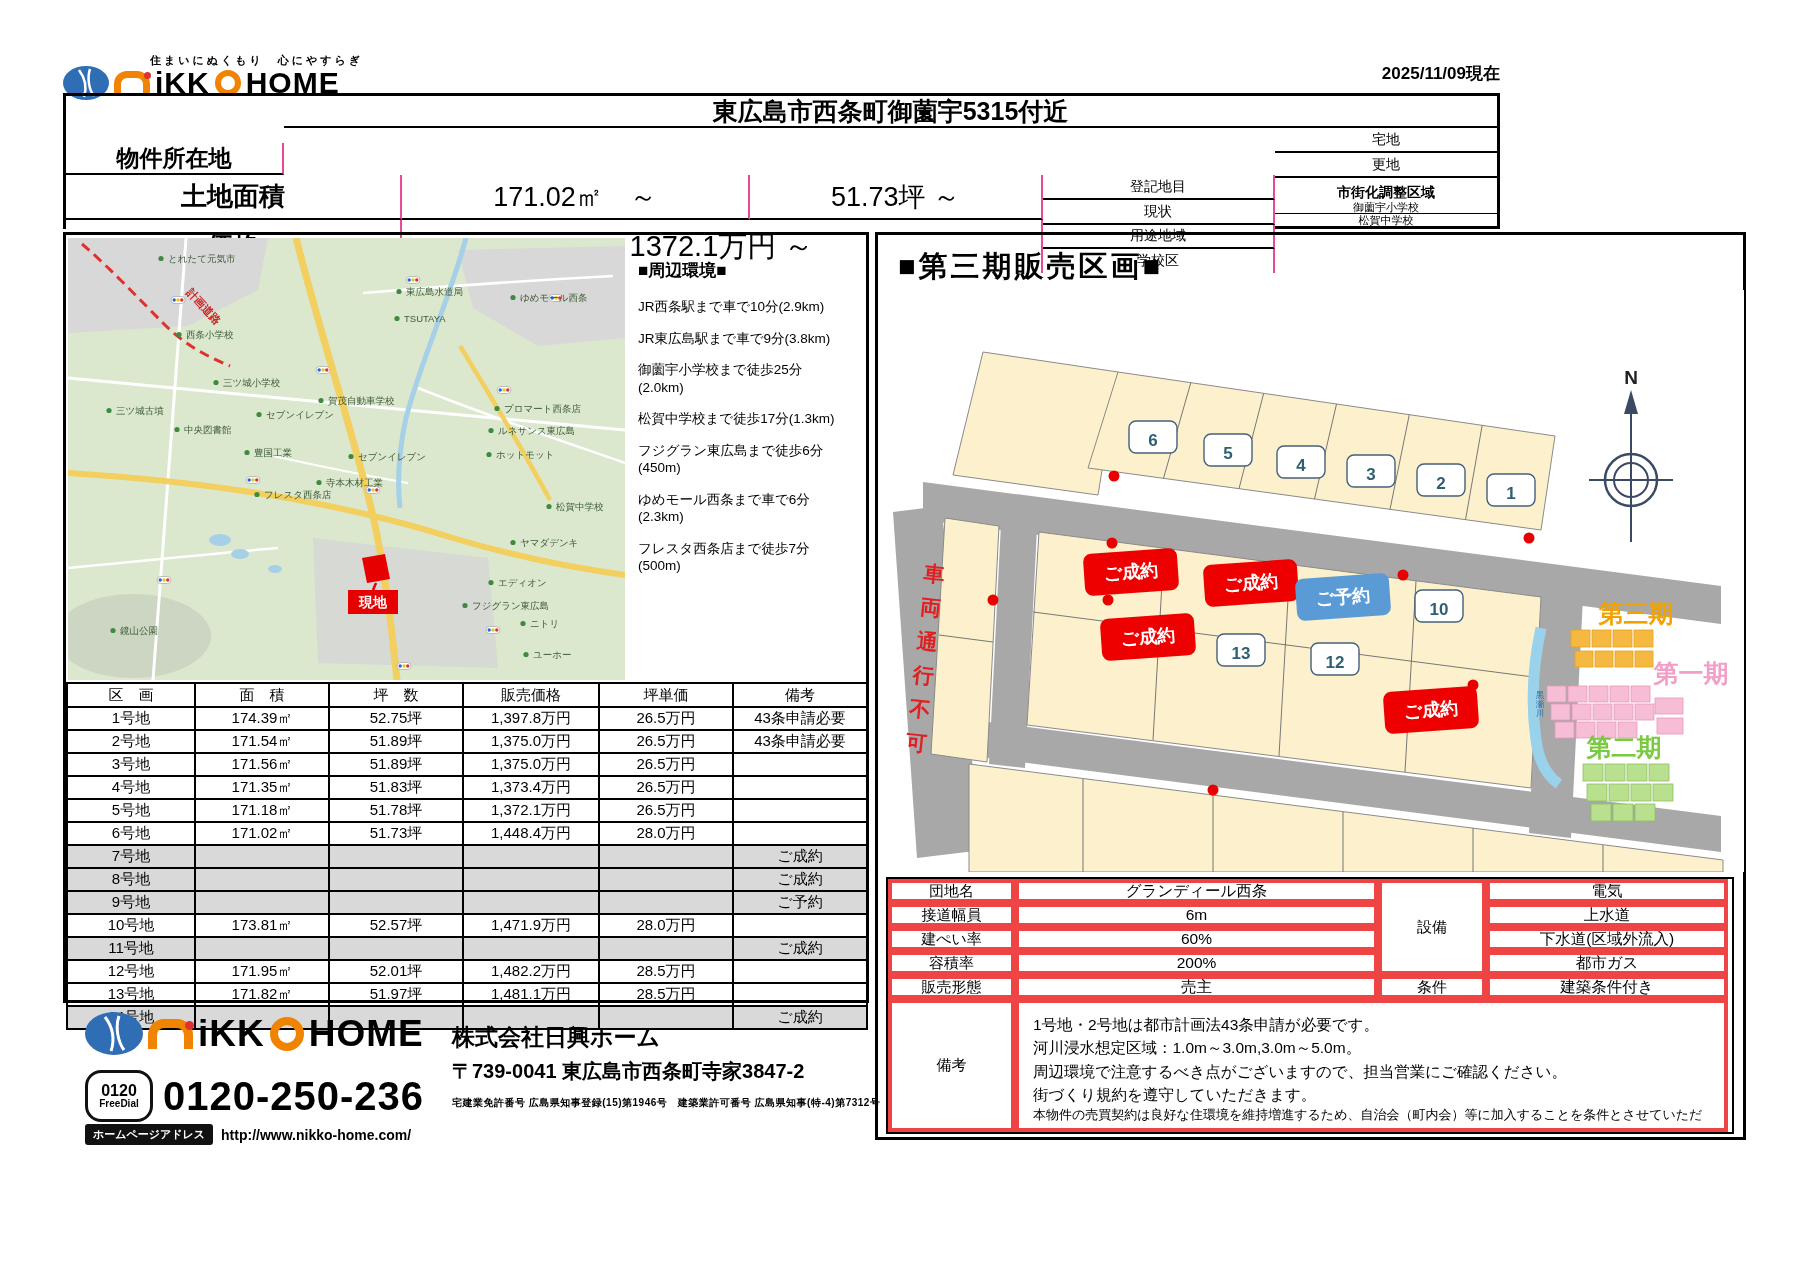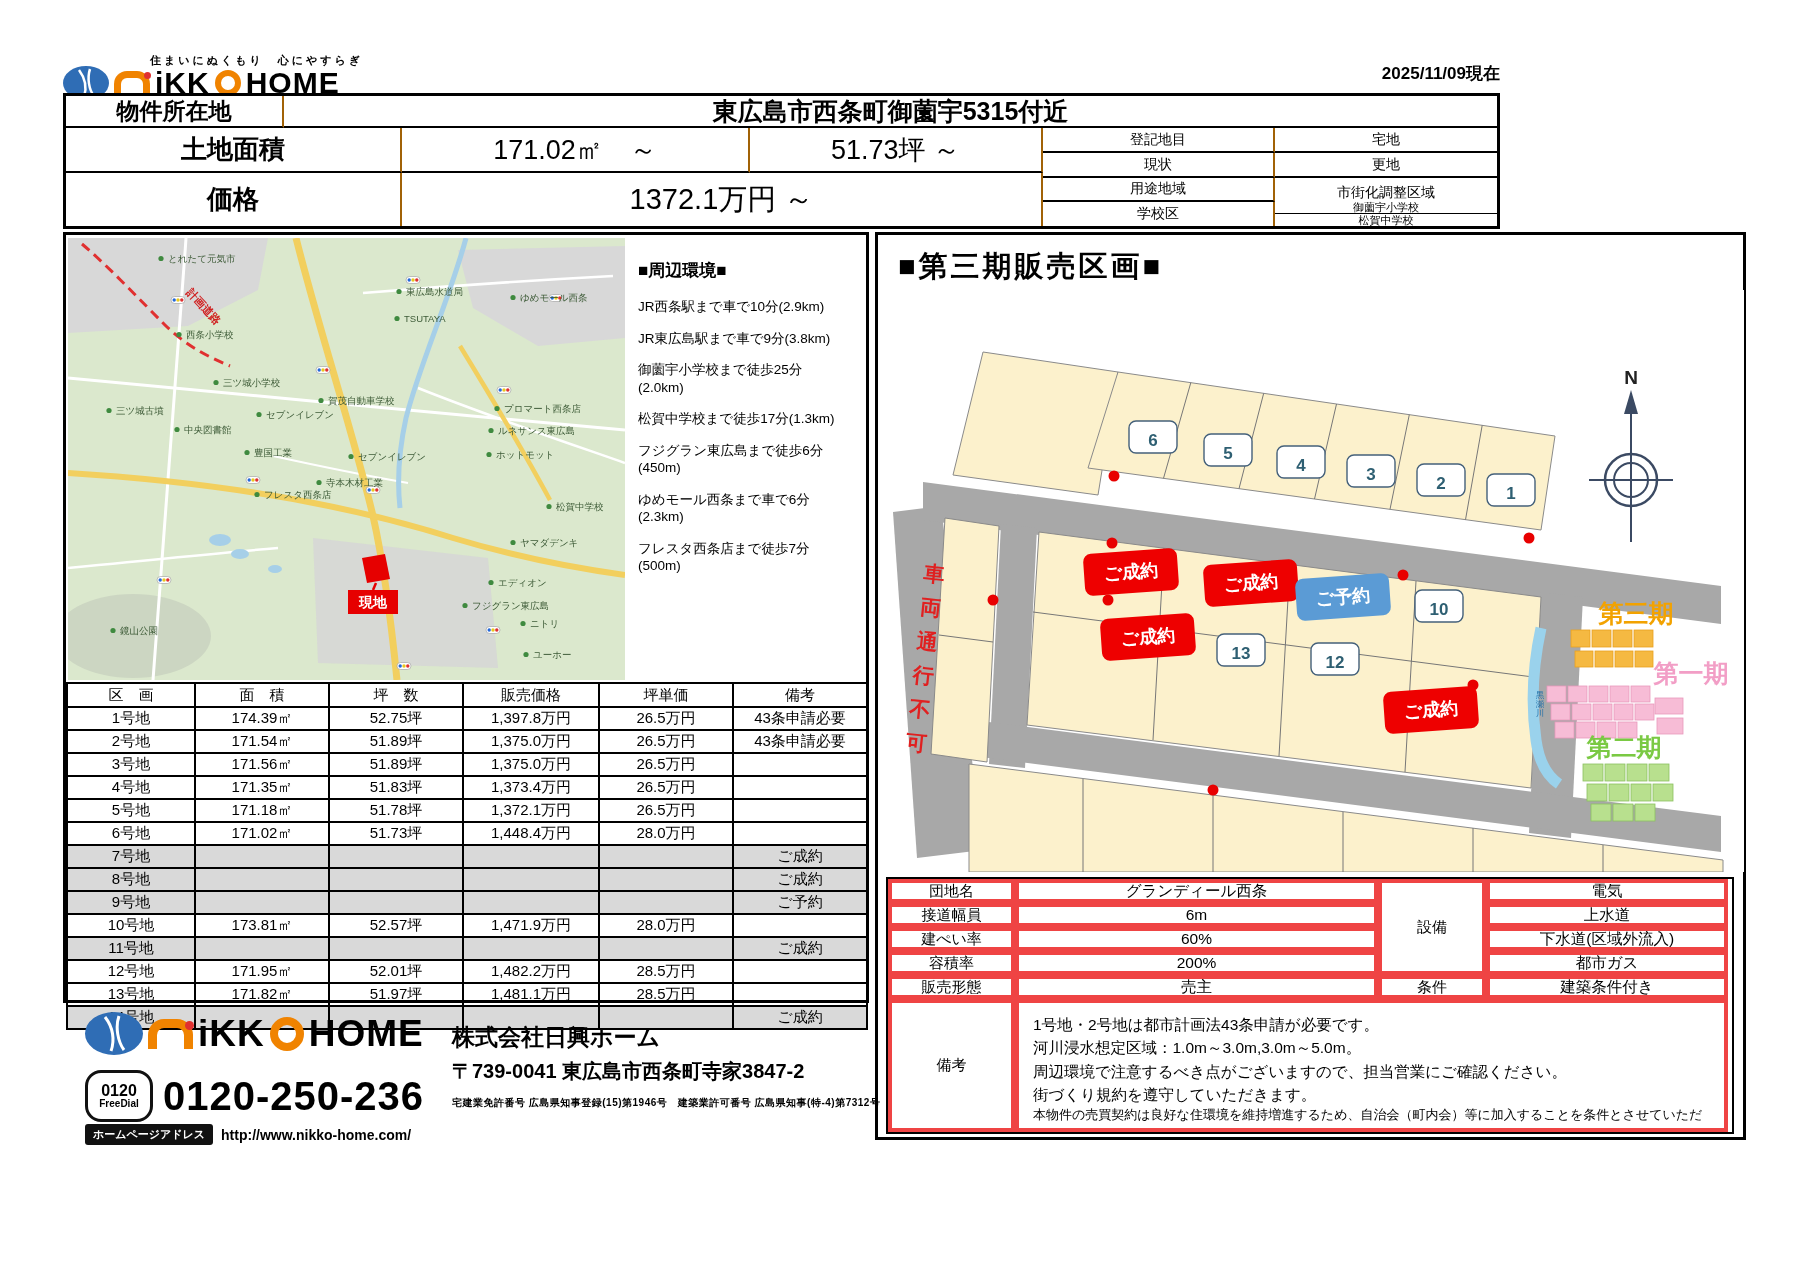--- a/index.html
+++ b/index.html
@@ -17,21 +17,21 @@
   .logo-top .arch{width:22px;height:17px;border-width:7px 7px 0 7px;border-radius:13px 13px 0 0;}
   .arch .dot{position:absolute;background:#e03030;border-radius:50%;}
   .logo-top .arch .dot{width:7px;height:7px;right:-8px;top:-6px;}
   .ringO{display:inline-block;border:6px solid #f08300;border-radius:50%;}
   .logo-top .ringO{width:14px;height:14px;}
   .date{left:1280px;top:62px;width:220px;text-align:right;font-size:17px;font-weight:600;}
 
   
   .toptable{left:63px;top:93px;width:1437px;height:136px;border:3px solid #000;}
   .tt-cell{position:absolute;box-sizing:border-box;display:flex;align-items:center;justify-content:center;background:#fff;}
-  .b-r{border-right:2px solid #a16207;} .b-b{border-bottom:2px solid #000;} .b-b1{border-bottom:1px solid #000;}
+  .b-r{border-right:2px solid #ec4899;margin-top:47px;} .b-b{border-bottom:2px solid #000;} .b-b1{border-bottom:1px solid #000;}
   .loc-label{font-size:23px;font-weight:700;}
   .loc-value{font-size:25px;font-weight:600;}
   .big-label{font-size:26px;font-weight:600;}
   .big-value{font-size:27px;}
   .price-value{font-size:29px;}
   .sub-label{font-size:14px;} .sub-value{font-size:14px;}
   .school-value{font-size:11px;}
 
   
   .left-box{left:63px;top:232px;width:806px;height:771px;border:3px solid #000;}
@@ -118,21 +118,21 @@
     <div class="tt-cell b-r b-b big-value" style="left:336px;top:32px;width:348px;height:45px;">171.02㎡　～</div>
     <div class="tt-cell b-r b-b big-value" style="left:684px;top:32px;width:293px;height:45px;">51.73坪 ～</div>
     <div class="tt-cell b-r big-label" style="left:0;top:77px;width:336px;height:53px;">価格</div>
     <div class="tt-cell b-r price-value" style="left:336px;top:77px;width:641px;height:53px;">1372.1万円 ～</div>
 
     <div class="tt-cell b-r b-b sub-label" style="left:977px;top:32px;width:232px;height:25px;">登記地目</div>
     <div class="tt-cell b-b sub-value" style="left:1209px;top:32px;width:222px;height:25px;">宅地</div>
     <div class="tt-cell b-r b-b sub-label" style="left:977px;top:57px;width:232px;height:25px;">現状</div>
     <div class="tt-cell b-b sub-value" style="left:1209px;top:57px;width:222px;height:25px;">更地</div>
     <div class="tt-cell b-r b-b sub-label" style="left:977px;top:82px;width:232px;height:24px;">用途地域</div>
-    <div class="tt-cell b-b sub-value" style="left:1209px;top:82px;width:222px;height:32px;">市街化調整区域</div>
+    <div class="tt-cell b-b sub-value" style="left:1209px;top:82px;width:222px;height:32px;font-weight:bold;">市街化調整区域</div>
     <div class="tt-cell b-r sub-label" style="left:977px;top:106px;width:232px;height:24px;">学校区</div>
     <div class="tt-cell b-b1 school-value" style="left:1209px;top:106px;width:222px;height:12px;">御薗宇小学校</div>
     <div class="tt-cell school-value" style="left:1209px;top:118px;width:222px;height:12px;">松賀中学校</div>
   </div>
 
   <div class="abs left-box">
 
     <svg class="abs map-svg" width="557" height="442" viewBox="0 0 557 442">
       <rect width="557" height="442" fill="#dbe8cd"></rect>
       <polygon points="0,0 200,0 190,52 120,88 0,95" fill="#d8d8d8"></polygon>

